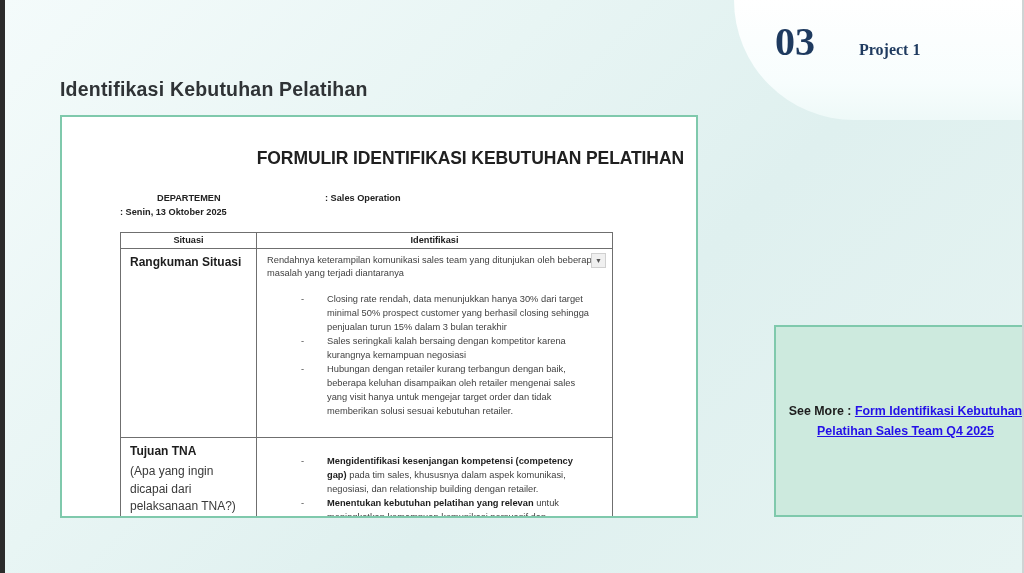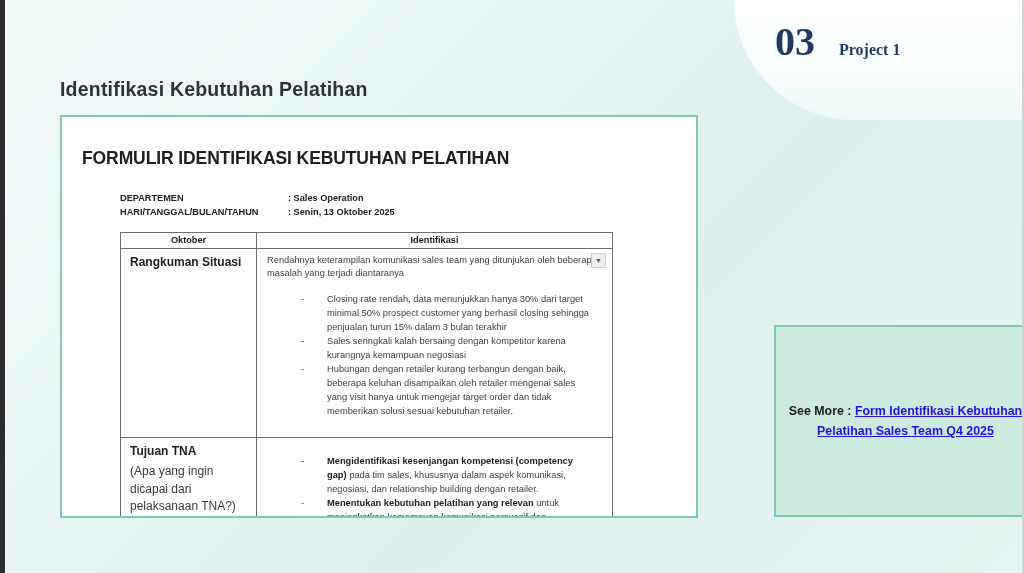--- a/index.html
+++ b/index.html
@@ -54,21 +54,21 @@
     z-index: 5;
   }
   
   .num-block {
     position: absolute;
     left: 775px;
     top: 22px;
     z-index: 6;
     display: flex;
     align-items: baseline;
-    gap: 24px;
+    gap: 44px;
   }
   .num-big {
     font-family: "Liberation Serif", serif;
     font-size: 40px;
     font-weight: bold;
     color: #1e3a5f;
     line-height: 1;
   }
   .num-label {
     font-family: Liberation Serif, serif;
@@ -90,37 +90,37 @@
     z-index: 5;
   }
   .doc-inner {
     position: relative;
     width: 100%;
     height: 100%;
     padding: 0;
     box-sizing: border-box;
   }
   .form-title {
-    text-align: left;
+    text-align: right;
     font-size: 17.5px;
     font-weight: bold;
     color: #202020;
     margin: 31px 0 0 0;
-    padding: 0 20px;
+    padding: 0 12px;
     letter-spacing: -0.1px;
   }
   .meta {
     margin: 22px 0 0 58px;
     font-size: 9.2px;
     font-weight: bold;
     color: #222;
     line-height: 1.55;
   }
   .meta-row { display: flex; }
-  .meta-key { width: 168px; }
+  .meta-key { width: 168px; margin-left: 37px; }
   .meta-val { }
   
   .tbl {
     margin: 12px 0 0 58px;
     width: 492px;
     border-collapse: collapse;
     table-layout: fixed;
   }
   .tbl th, .tbl td {
     border: 1px solid #6f6f6f;
@@ -238,33 +238,32 @@
     <div class="doc-inner">
 
       <div class="form-title">FORMULIR IDENTIFIKASI KEBUTUHAN PELATIHAN</div>
 
       <div class="meta">
         <div class="meta-row">
           <span class="meta-key">DEPARTEMEN</span>
           <span class="meta-val">: Sales Operation</span>
         </div>
         <div class="meta-row">
-          <span class="meta-key">HARI/TANGGAL/BULAN/TAHUN</span>
           <span class="meta-val">: Senin, 13 Oktober 2025</span>
         </div>
       </div>
 
       <table class="tbl">
         <colgroup>
           <col class="col-komponen">
           <col class="col-identifikasi">
         </colgroup>
         <thead>
           <tr>
-            <th>Oktober</th>
+            <th>Situasi</th>
             <th>Identifikasi</th>
           </tr>
         </thead>
         <tbody>
 
           <tr>
             <td>
               <div class="cell-label">Rangkuman Situasi</div>
             </td>
             <td>

